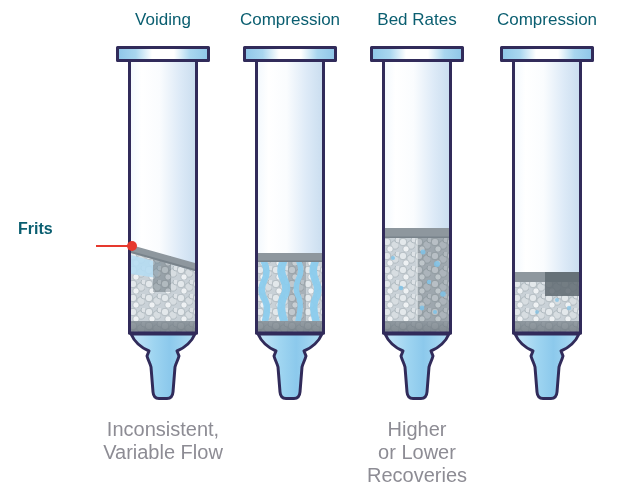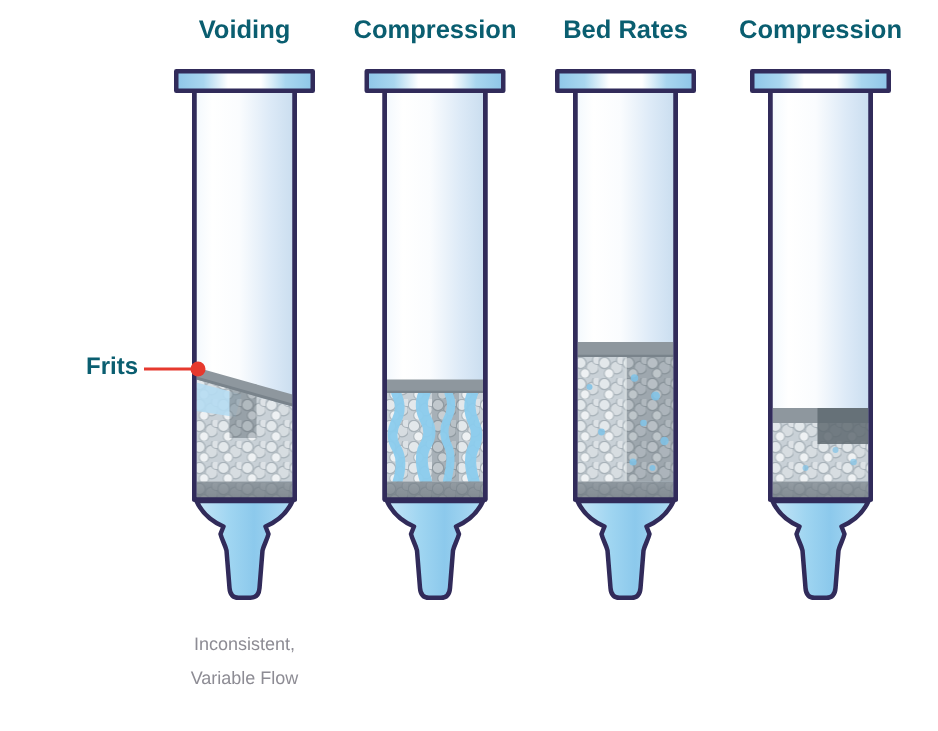--- a/index.html
+++ b/index.html
@@ -6,29 +6,29 @@
     --teal:#0a5e70; --navy:#312b5a; --caption_gray:#8d8c94; --pointer_red:#e6392e;
     --frit_gray:#8e979e; --frit_dark:#5f6a71;
   }
   html,body{margin:0;padding:0;background:#ffffff;}
   #canvas{
     position:relative;width:625px;height:487px;background:#ffffff;overflow:hidden;
     font-family:"Liberation Sans","DejaVu Sans",sans-serif;
   }
   .col-title{
     position:absolute;top:9px;width:140px;text-align:center;
-    font-size:17px;font-weight:bold;color:var(--teal);line-height:22px;
+    font-size:17px;font-weight:normal;color:var(--teal);line-height:22px;
   }
   .col-caption{
     position:absolute;top:418px;width:136px;text-align:center;
-    font-size:12px;color:var(--caption_gray);line-height:23px;white-space:pre-line;
+    font-size:20px;color:var(--caption_gray);line-height:23px;white-space:pre-line;
   }
   .tube-svg{position:absolute;top:42px;width:100px;height:365px;}
   .frits-label{
-    position:absolute;left:18px;top:236px;width:74px;text-align:right;
+    position:absolute;left:18px;top:220px;width:74px;text-align:left;
     font-size:16px;font-weight:bold;color:var(--teal);
   }
   .frits-line{
     position:absolute;left:96px;top:245px;width:32px;height:2px;
     background:var(--pointer_red);
   }
   .frits-dot{
     position:absolute;left:127px;top:241px;width:10px;height:10px;border-radius:50%;
     background:var(--pointer_red);
   }
@@ -175,14 +175,17 @@
     <path class="outline" d="M18,292 C22,301 29,306 36,309 L34,314 C35,318 37,321 38,325 L40,350 Q40.5,356.5 46,356.5 L54,356.5 Q59.5,356.5 60,350 L62,325 C63,321 65,318 66,314 L64,309 C71,306 78,301 82,292 Z" fill="url(#tipG)"></path>
     <rect class="outline" x="4.5" y="5.5" width="91" height="13" fill="url(#flangeG)"></rect>
   </svg>
 
   <div class="frits-label">Frits</div>
   <div class="frits-line"></div>
   <div class="frits-dot"></div>
 
   <div class="col-caption" style="left:95px">Inconsistent,
 Variable Flow</div>
+  <div class="col-caption" style="left:349px">Higher
+or Lower
+Recoveries</div>
 
 </div>
 
 </body></html>

